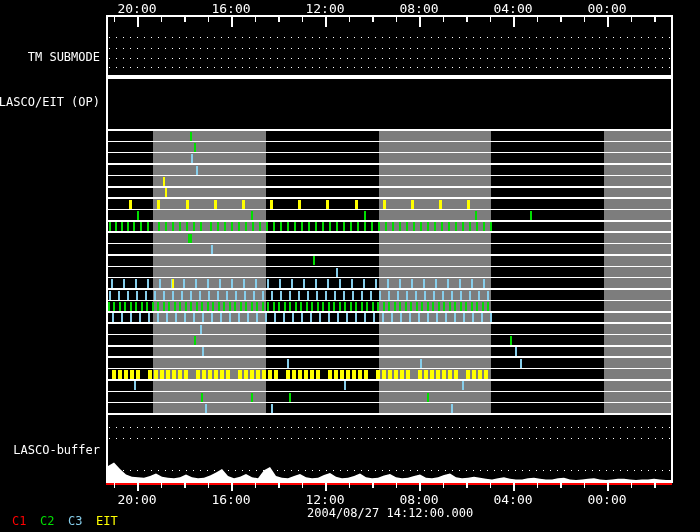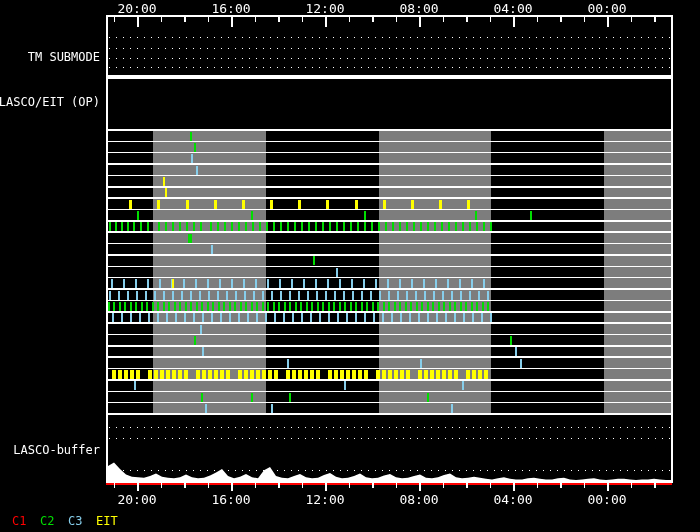--- a/index.html
+++ b/index.html
@@ -8,20 +8,21 @@
   .abs{position:absolute;}
   .rlabel{text-align:right;white-space:nowrap;}
 </style>
 </head>
 <body>
 
 <div id="screen">
   <div class="abs rlabel" style="right:600px;top:50px;font-size:12px;">TM SUBMODE</div>
   <div class="abs rlabel" style="right:600px;top:95px;font-size:12px;">LASCO/EIT (OP)</div>
   <div class="abs rlabel" style="right:600px;top:443px;font-size:12px;">LASCO-buffer</div>
+  <div class="abs" style="left:307px;top:506px;font-size:12px;">2004/08/27 14:12:00.000</div>
   <div class="abs" id="plot">
       <div class="abs" style="left: 153px; top: 130px; width: 113px; height: 284px; background: rgb(125, 125, 125);"></div>
       <div class="abs" style="left: 379px; top: 130px; width: 112px; height: 284px; background: rgb(125, 125, 125);"></div>
       <div class="abs" style="left: 604px; top: 130px; width: 67px; height: 284px; background: rgb(125, 125, 125);"></div>
       <div class="abs" style="left: 109px; top: 37px; width: 561px; height: 1px; background-image: repeating-linear-gradient(90deg, rgb(255, 255, 255) 0px, rgb(255, 255, 255) 1px, transparent 1px, transparent 7px);"></div>
       <div class="abs" style="left: 109px; top: 48px; width: 561px; height: 1px; background-image: repeating-linear-gradient(90deg, rgb(255, 255, 255) 0px, rgb(255, 255, 255) 1px, transparent 1px, transparent 7px);"></div>
       <div class="abs" style="left: 109px; top: 58px; width: 561px; height: 1px; background-image: repeating-linear-gradient(90deg, rgb(255, 255, 255) 0px, rgb(255, 255, 255) 1px, transparent 1px, transparent 7px);"></div>
       <div class="abs" style="left: 109px; top: 67px; width: 561px; height: 1px; background-image: repeating-linear-gradient(90deg, rgb(255, 255, 255) 0px, rgb(255, 255, 255) 1px, transparent 1px, transparent 7px);"></div>
       <div class="abs" style="left: 107px; top: 75px; width: 564px; height: 4px; background: rgb(255, 255, 255);"></div>
       <div class="abs" style="left: 109px; top: 427px; width: 561px; height: 1px; background-image: repeating-linear-gradient(90deg, rgb(255, 255, 255) 0px, rgb(255, 255, 255) 1px, transparent 1px, transparent 7px);"></div>

